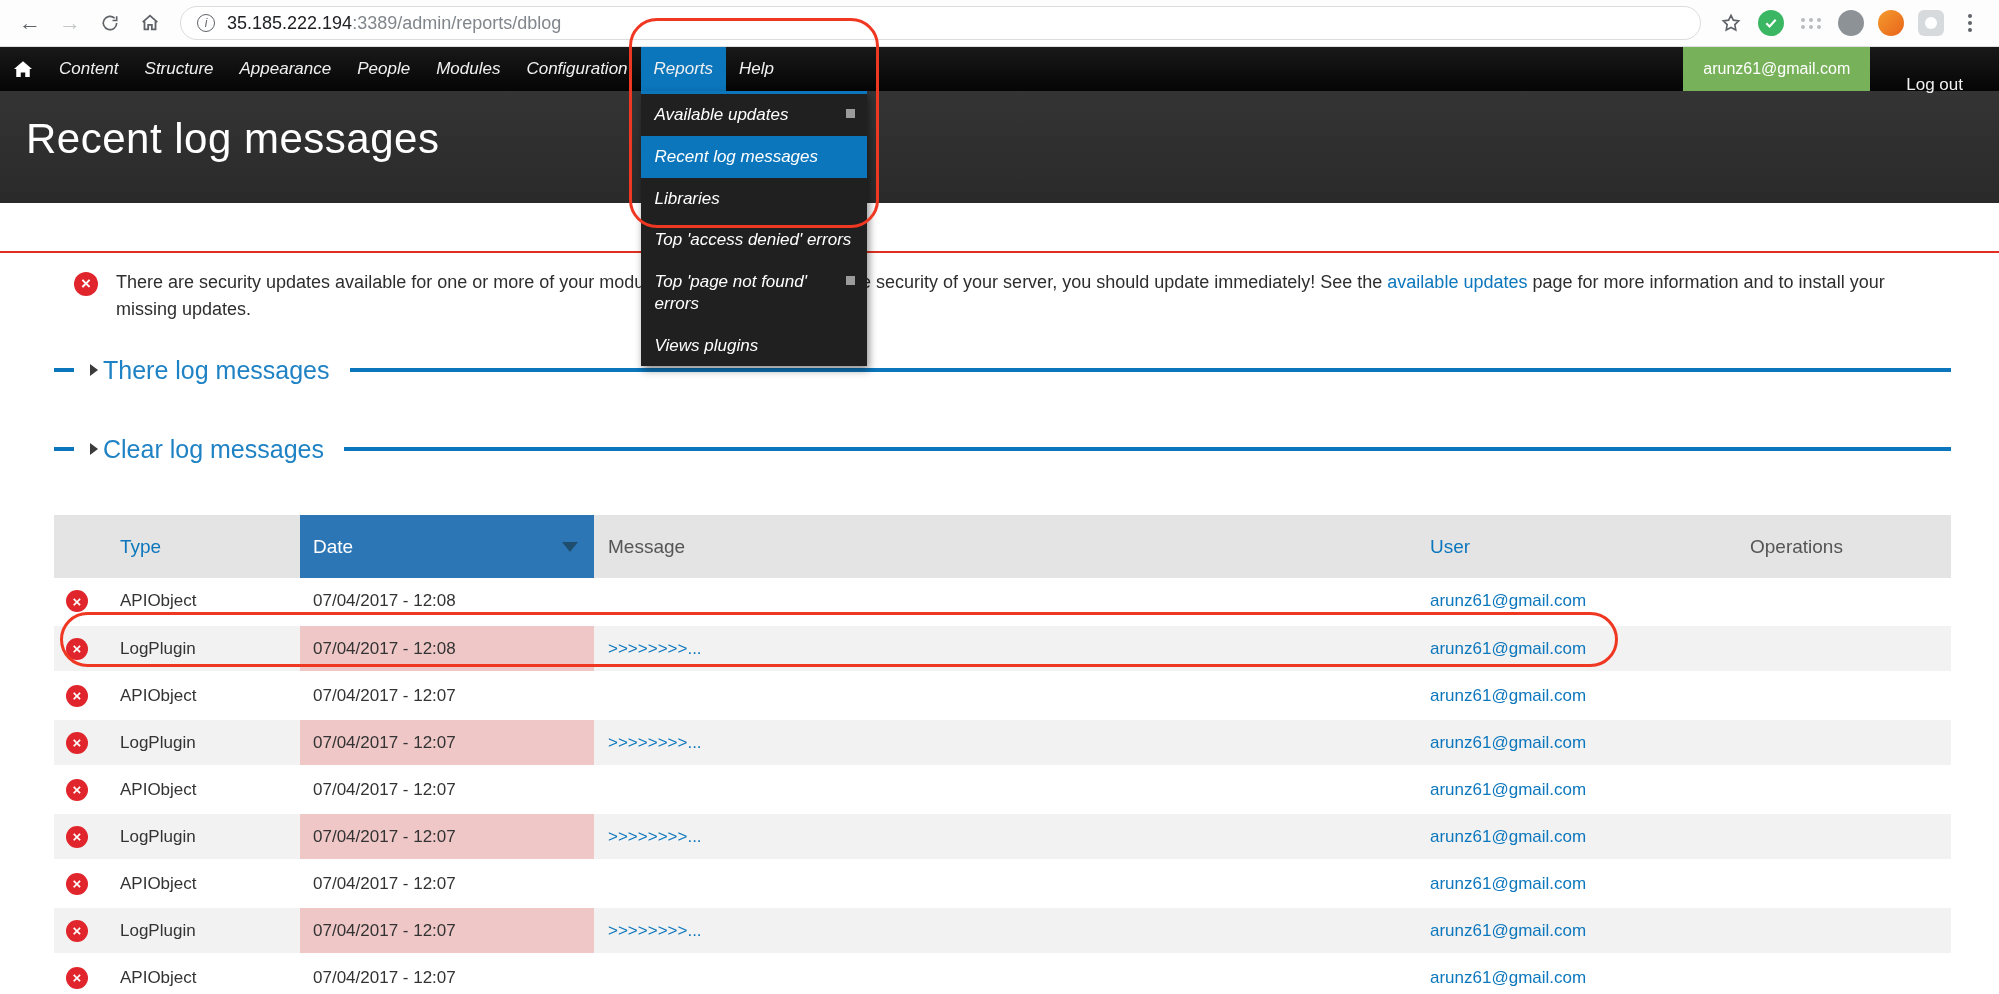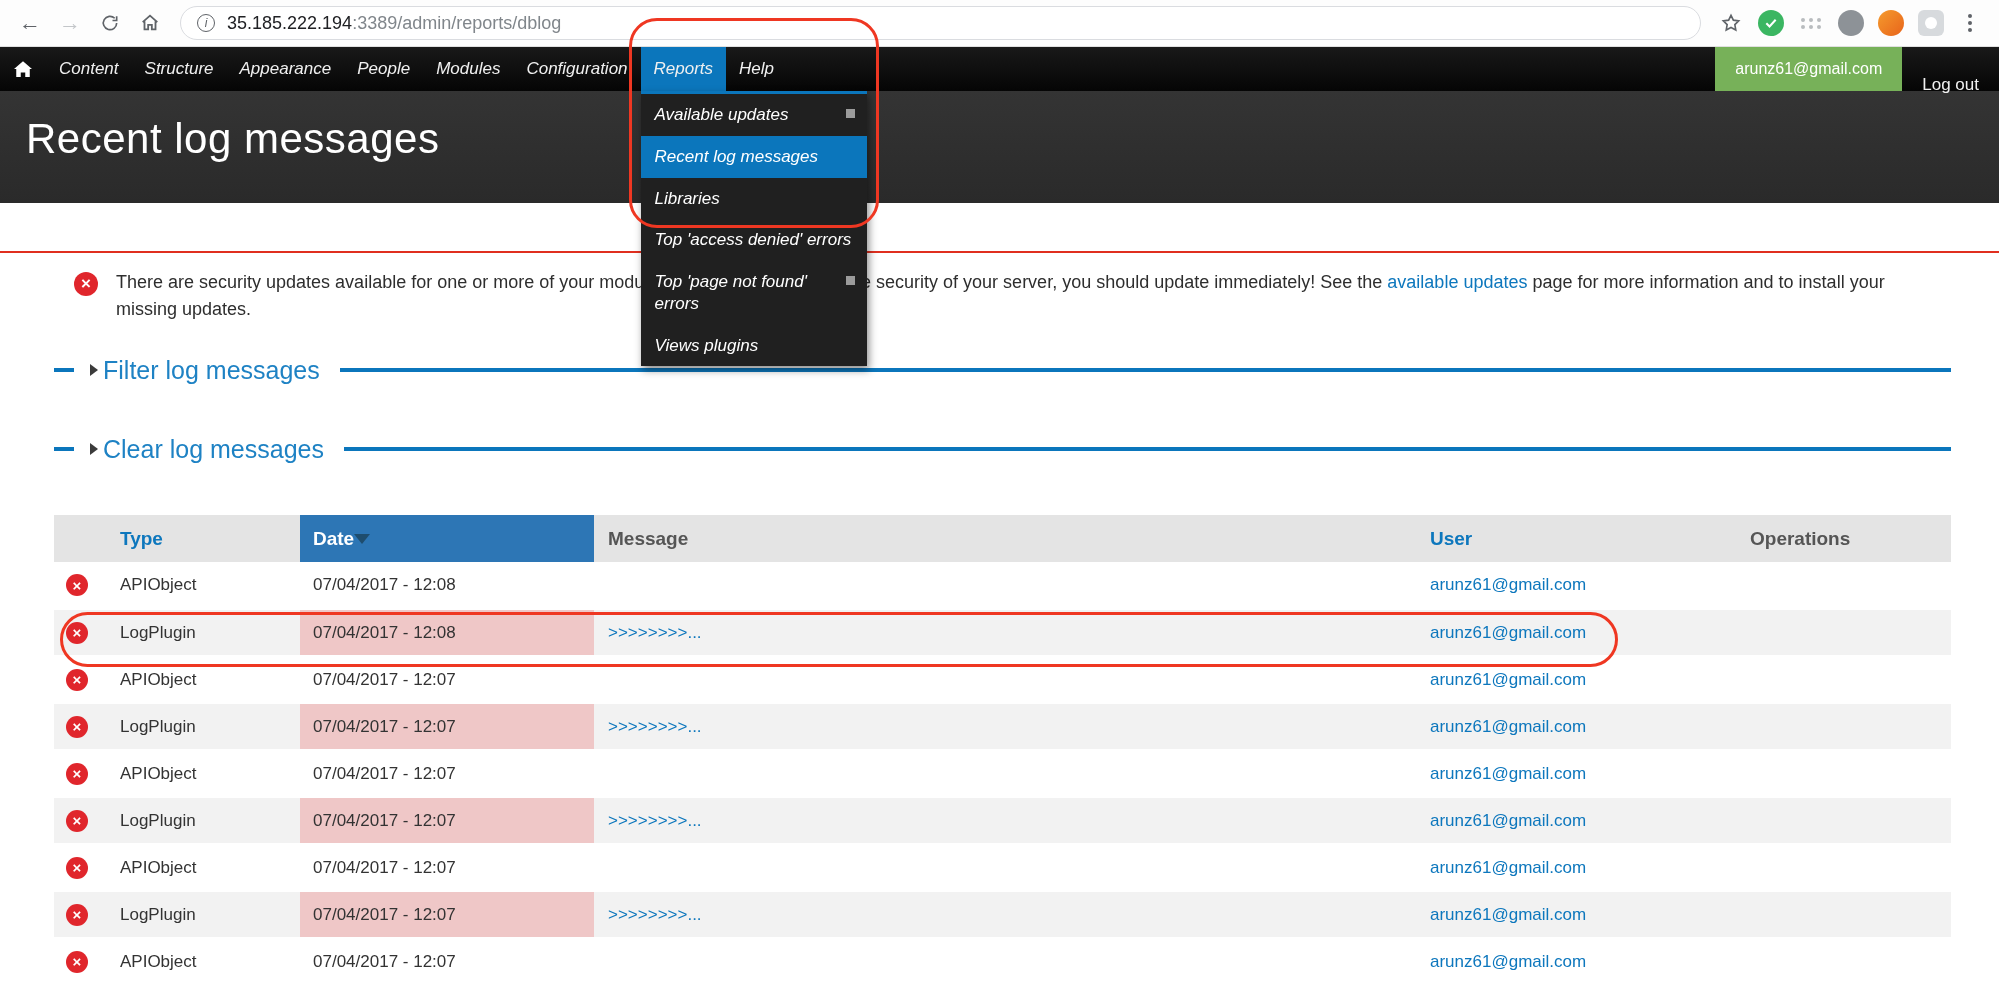--- a/index.html
+++ b/index.html
@@ -34,21 +34,21 @@
 
   
   .admin-toolbar { height:44px; background:linear-gradient(#191919,#050505); color:#f0f0f0;
     display:flex; align-items:stretch; font-size:17px; position:relative; z-index:60; }
   .tb-home { width:46px; display:flex; align-items:center; justify-content:center; cursor:pointer; }
   .tb-items { display:flex; align-items:stretch; }
   .tb-item { display:flex; align-items:center; padding:0 13px; cursor:pointer; position:relative; white-space:nowrap;font-style:italic; }
   .tb-item.active { background:#0b76bc; }
   .tb-spacer { flex:1; }
   .tb-user { background:#77b159; color:#fff; display:flex; align-items:center; padding:0 20px; font-size:16px; cursor:pointer; }
-  .tb-logout { display:flex; align-items:center; padding:0 20px; cursor:pointer;margin-top:32px; }
+  .tb-logout { display:flex; align-items:center; padding:0 36px; cursor:pointer;margin-top:32px; }
 
   
   .reports-dropdown { position:absolute; top:44px; left:0; width:226px; background:#202020;
     border-top:3px solid #0b76bc; box-shadow:2px 4px 8px rgba(0,0,0,.45); z-index:100; }
   .menu-item { position:relative; padding:10px 14px; color:#fff; font-size:17px; line-height:1.28; cursor:pointer; white-space:normal; }
   .menu-item.active { background:#0b76bc; }
   .menu-marker { position:absolute; right:12px; top:15px; width:9px; height:9px; background:#9b9b9b; }
 
   
   .page-header { height:112px; background:linear-gradient(#343434,#2a2a2a); padding:14px 0 0 26px; }
@@ -72,25 +72,25 @@
   .fieldset-row.second { margin-top:29px; }
   .fieldset-dash { width:20px; height:4px; background:#0b76bc; margin-right:16px; flex:0 0 auto; }
   .legend-arrow { width:0; height:0; border-left:8px solid #3b3b3b; border-top:6px solid transparent;
     border-bottom:6px solid transparent; margin-right:5px; flex:0 0 auto; }
   .legend-link { font-size:25px; color:#1e82c4; white-space:nowrap; }
   .fieldset-line { flex:1; height:4px; background:#0b76bc; margin-left:20px; }
 
   
   .log-table-wrap { margin:41px 48px 0 54px; }
   table.log-table { border-collapse:collapse; table-layout:fixed; width:1897px; }
-  th { height:47px; background:#e4e4e4; text-align:left; font-weight:bold; font-size:19px; color:#555; vertical-align:middle; }
+  th { height:63px; background:#e4e4e4; text-align:left; font-weight:normal; font-size:19px; color:#555; vertical-align:middle; }
   th.th-type { padding-left:20px; }
   th.th-type a, th.th-user a { color:#0d77bd; }
   th.th-date { background:#2d76b5; color:#fff; padding:0 16px 0 13px; }
-  .th-date-inner { display:flex; align-items:center; justify-content:flex-start; }
+  .th-date-inner { display:flex; align-items:center; justify-content:space-between; }
   .sort-arrow { width:0; height:0; border-left:8px solid transparent; border-right:8px solid transparent;
     border-top:10px solid #1e4d6e; }
   th.th-message { padding-left:14px; }
   th.th-user { padding-left:10px; }
   th.th-operations { padding-left:10px; }
   td { height:47px; border-bottom:2px solid #fff; vertical-align:middle; font-size:17px; color:#333; }
   tr.log-row:nth-child(even) { background:#f2f2f2; }
   td.cell-icon { text-align:center; }
   td.cell-icon .error-badge { width:22px; height:22px; font-size:15px; margin:0 auto; }
   td.cell-type { padding-left:20px; }
@@ -200,21 +200,21 @@
 </div>
 
 <div class="status-wrap">
   <span class="error-badge status-badge">×</span>
   <p class="status-text"><span>There are security updates available for one or more of your modules or themes. To ensure the security of your server, you should update immediately! See the </span><a href="#">available updates</a><span> page for more information and to install your missing updates.</span></p>
 </div>
 
 <div class="fieldset-row first">
   <span class="fieldset-dash"></span>
   <span class="legend-arrow"></span>
-  <a class="legend-link">Filter log messages</a>
+  <a class="legend-link">There log messages</a>
   <span class="fieldset-line"></span>
 </div>
 <div class="fieldset-row second">
   <span class="fieldset-dash"></span>
   <span class="legend-arrow"></span>
   <a class="legend-link">Clear log messages</a>
   <span class="fieldset-line"></span>
 </div>
 
 <div class="log-table-wrap">

